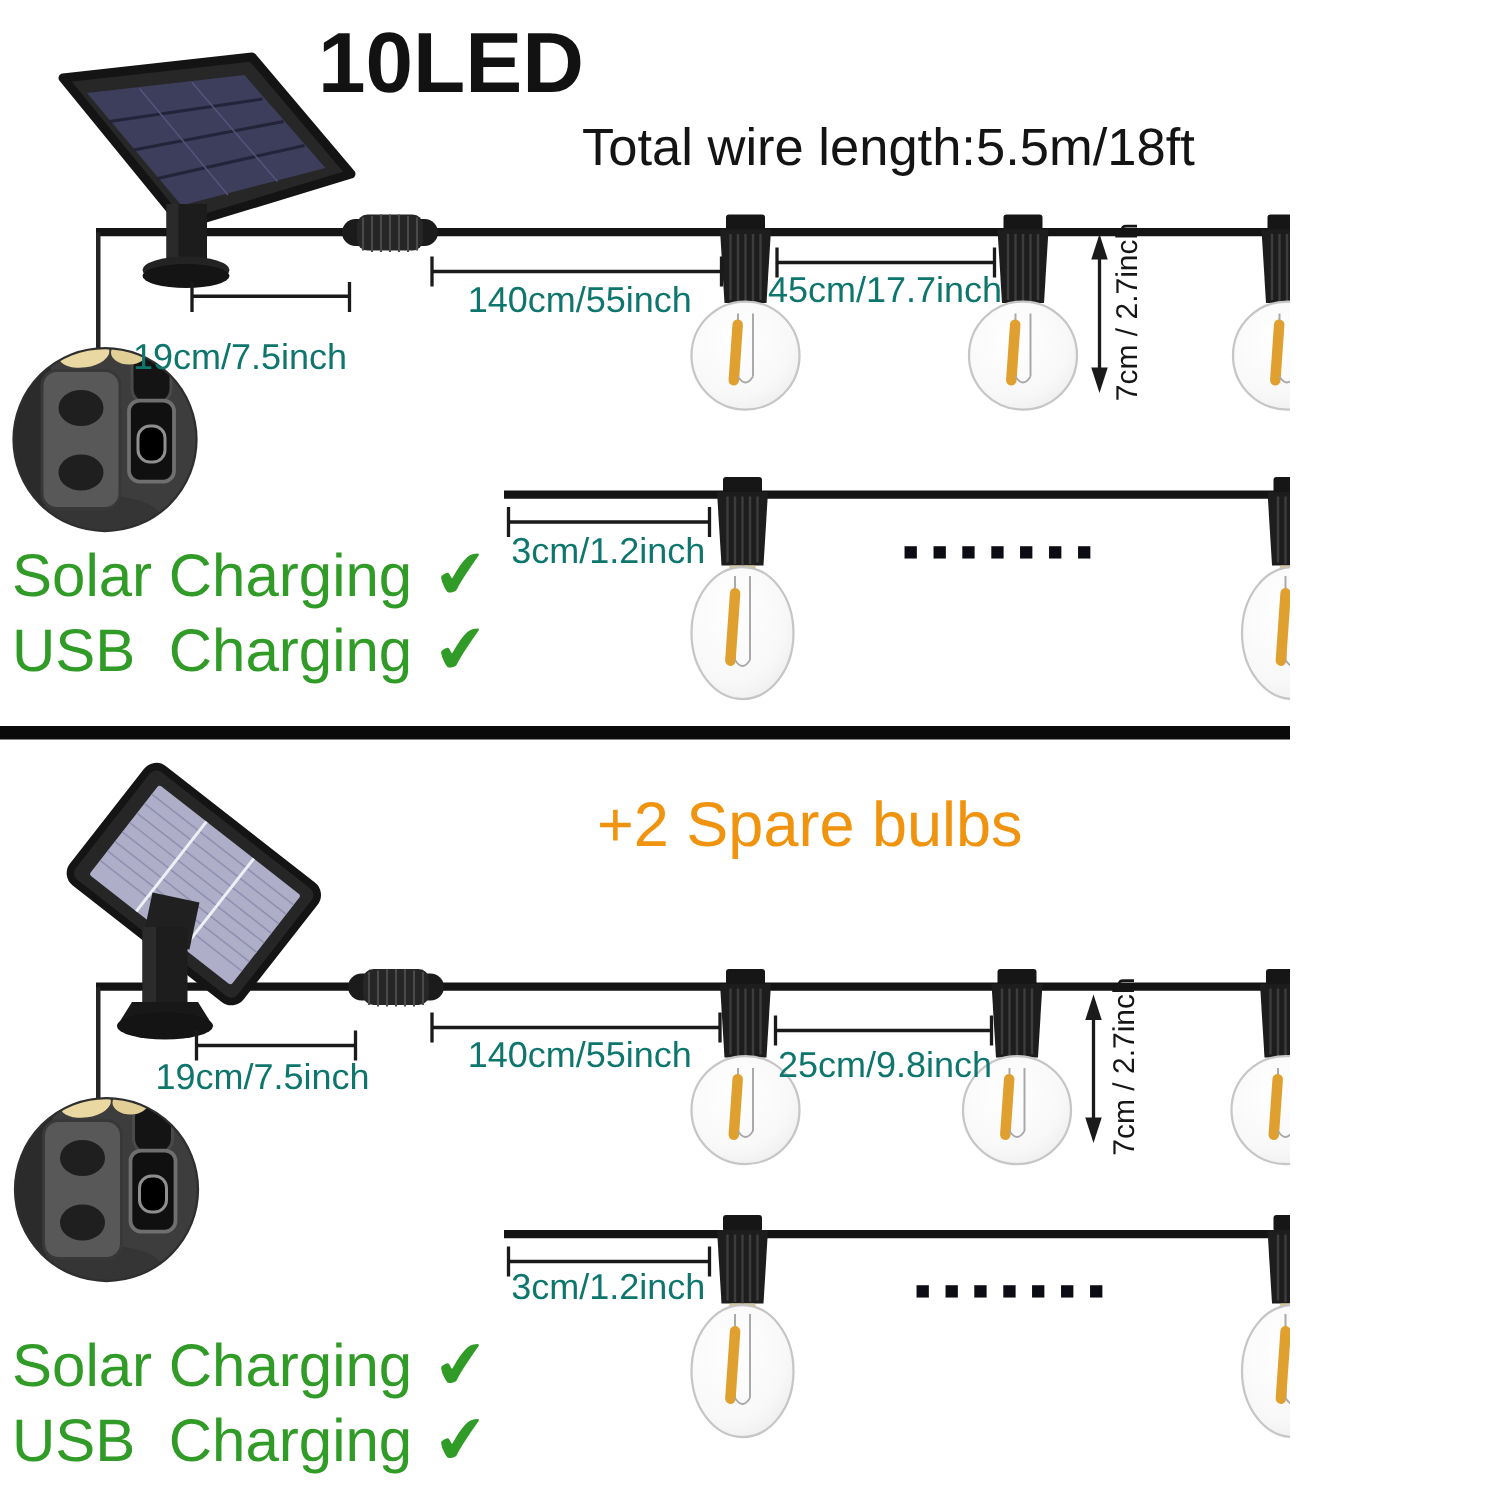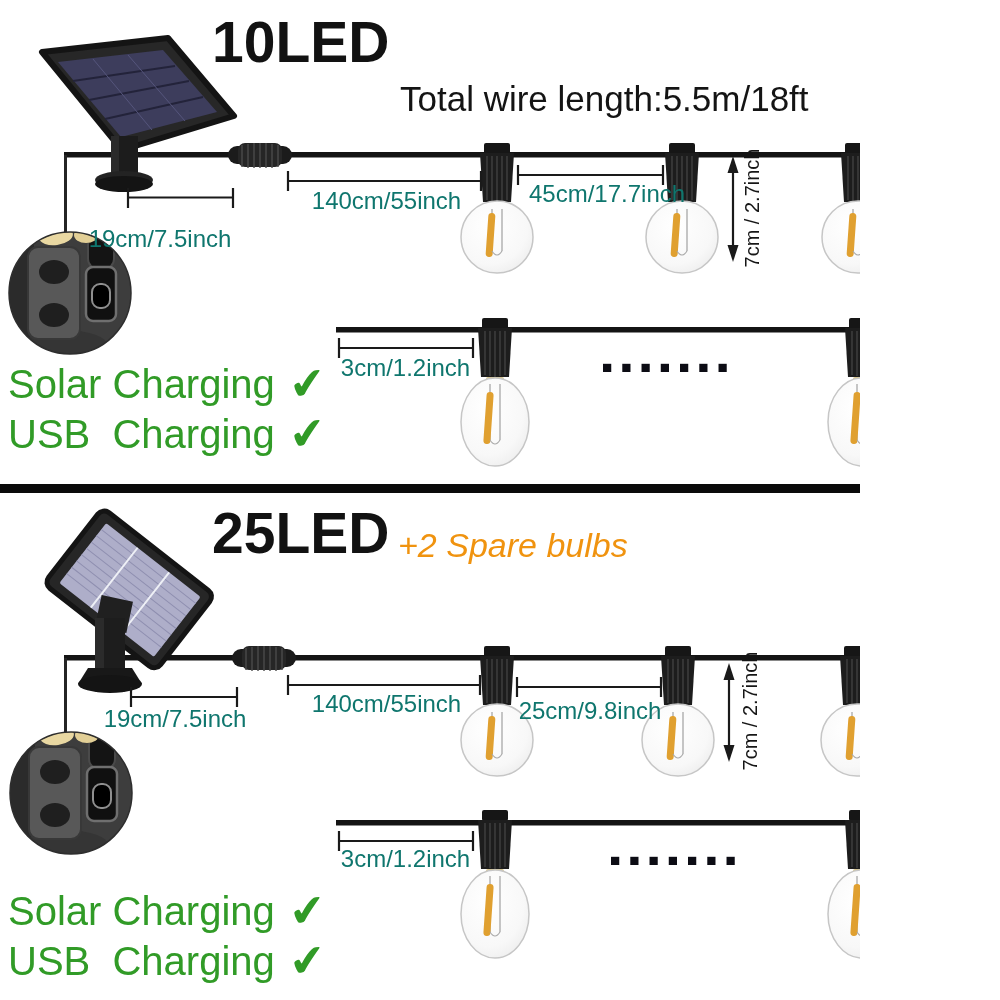--- a/index.html
+++ b/index.html
@@ -3,22 +3,22 @@
 <meta charset="utf-8">
 <style>
   html,body{margin:0;padding:0;background:#fff;}
   .canvas{
     position:relative;width:860px;height:1000px;background:#ffffff;overflow:hidden;
     font-family:"Liberation Sans","DejaVu Sans",sans-serif;color:#151515;
   }
   .gfx{position:absolute;left:0;top:0;}
   .lbl{position:absolute;white-space:pre;line-height:1.08;}
   .title{font-size:57px;font-weight:700;letter-spacing:0px;color:#121212;}
-  .total{font-size:35px;color:#141414;margin-left:12px;}
-  .spare{font-size:34px;color:#f0930f;font-style:italic;}
+  .total{font-size:35px;color:#141414;}
+  .spare{font-size:42px;color:#f0930f;}
   .meas{font-size:24px;text-align:center;color:#0f766e;}
   .vlabel{position:absolute;width:120px;height:24px;font-size:20px;text-align:center;
           color:#161616;transform:rotate(-90deg);white-space:nowrap;}
   .dots{position:absolute;font-size:17px;letter-spacing:9px;color:#0c0c14;line-height:20px;}
   .feature{position:absolute;display:flex;align-items:flex-start;gap:14px;color:#319b27;}
   .feat-label{font-size:40px;white-space:pre;}
   .check{font-size:44px;font-weight:700;transform:rotate(-6deg);line-height:1;}
   .divider{position:absolute;left:0;top:484px;width:1000px;height:9px;background:#0a0a0a;}
 </style>
 </head>
@@ -165,37 +165,36 @@
       <polygon points="729,762 723.5,745 734.5,745" fill="#1a1a1a"></polygon>
 
       <use href="#usbview" transform="translate(71,793)"></use>
     </g>
   </svg>
 
   <div class="lbl title" style="left:212px;top:12px">10LED</div>
   <div class="lbl total" style="left:388px;top:80px">Total wire length:5.5m/18ft</div>
   <div class="lbl meas" style="left:85px;width:150px;top:226px">19cm/7.5inch</div>
   <div class="lbl meas" style="left:289px;width:195px;top:188px">140cm/55inch</div>
-  <div class="lbl meas" style="left:529px;width:152px;top:181px">45cm/17.7inch</div>
+  <div class="lbl meas" style="left:512px;width:152px;top:181px">45cm/17.7inch</div>
   <div class="vlabel" style="left:693px;top:196px">7cm / 2.7inch</div>
   <div class="lbl meas" style="left:337px;width:137px;top:355px">3cm/1.2inch</div>
   <div class="dots" style="left:602px;top:358px">■■■■■■■</div>
 
   <div class="feature" style="left:8px;top:362px">
     <span class="feat-label">Solar Charging</span>
     <span class="check">✔</span>
   </div>
   <div class="feature" style="left:8px;top:412px">
     <span class="feat-label">USB  Charging</span>
     <span class="check">✔</span>
   </div>
 
   <div class="divider"></div>
 
-  <div class="lbl title" style="left:212px;top:503px">25LED</div>
   <div class="lbl spare" style="left:398px;top:527px">+2 Spare bulbs</div>
   <div class="lbl meas" style="left:100px;width:150px;top:706px">19cm/7.5inch</div>
   <div class="lbl meas" style="left:289px;width:195px;top:691px">140cm/55inch</div>
   <div class="lbl meas" style="left:516px;width:148px;top:698px">25cm/9.8inch</div>
   <div class="vlabel" style="left:691px;top:699px">7cm / 2.7inch</div>
   <div class="lbl meas" style="left:337px;width:137px;top:846px">3cm/1.2inch</div>
   <div class="dots" style="left:610px;top:851px">■■■■■■■</div>
 
   <div class="feature" style="left:8px;top:889px">
     <span class="feat-label">Solar Charging</span>

